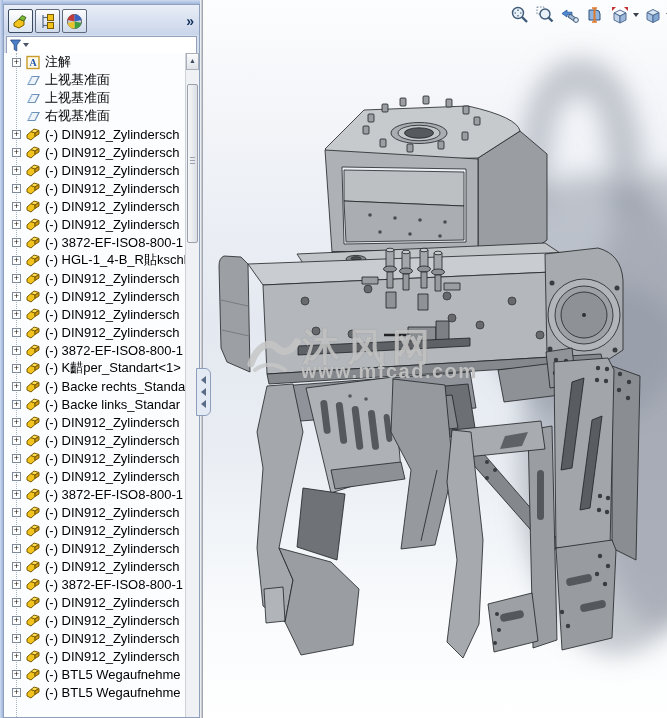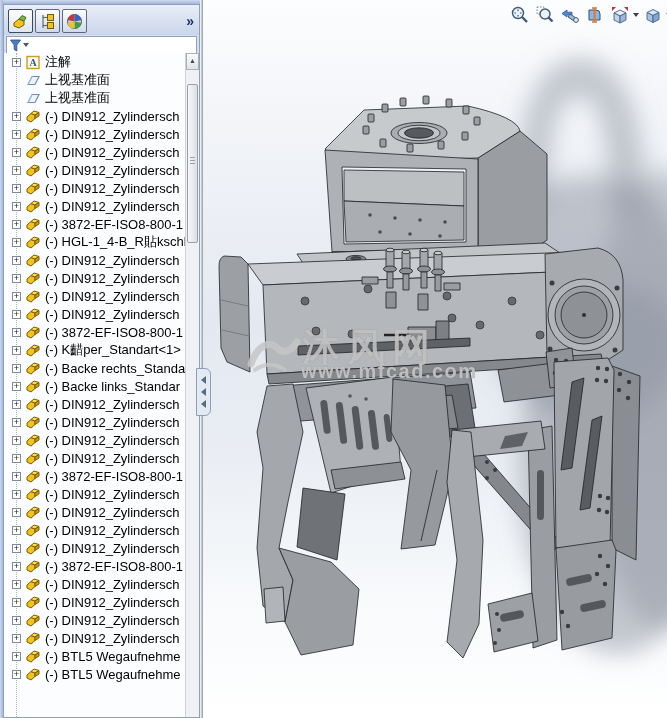--- a/index.html
+++ b/index.html
@@ -205,20 +205,29 @@
   <div class="row">
     <span class="expander" style="visibility: hidden;">+</span>
     <span class="t-icon">
           <svg>
             <use href="#i-plane"></use>
           </svg>
         </span>
     <span class="label">上视基准面</span>
   </div>
 
+  <div class="row">
+    <span class="expander" style="visibility: hidden;">+</span>
+    <span class="t-icon">
+          <svg>
+            <use href="#i-plane"></use>
+          </svg>
+        </span>
+    <span class="label">右视基准面</span>
+  </div>
 
 
   <div class="row">
     <span class="expander">+</span>
     <span class="t-icon">
           <svg>
             <use href="#i-part"></use>
           </svg>
         </span>
     <span class="label">(-) DIN912_Zylindersch</span>

